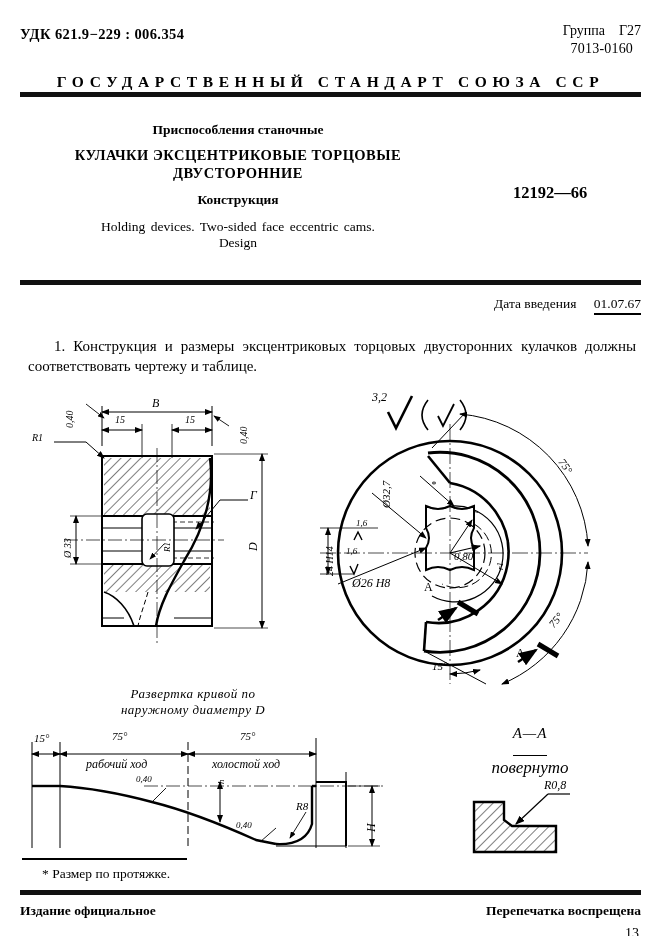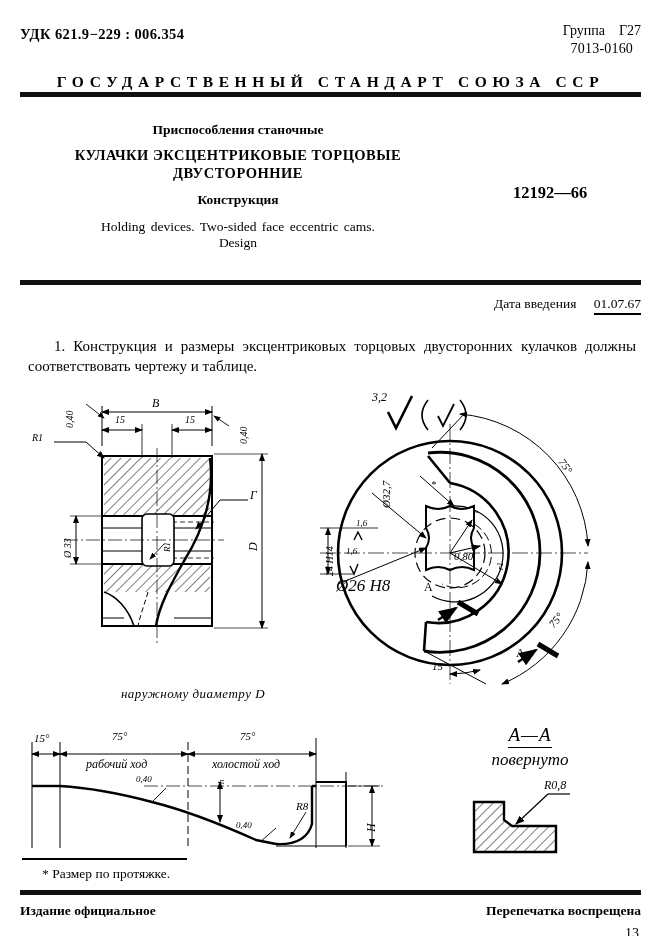--- a/index.html
+++ b/index.html
@@ -152,23 +152,23 @@
     letter-spacing: .5px;
   }
   .cap-aa {
     position: absolute;
     left: 470px; top: 706px;
     width: 120px;
     text-align: center;
     font-style: italic;
   }
   .cap-aa .aa1 {
-    font-size: 19px;
+    font-size: 15px;
     letter-spacing: 1px;
-    padding-bottom: 1px;
+    padding-bottom: 13px;
     border-bottom: 1.5px solid #000;
     display: inline-block;
   }
   .cap-aa .aa2 {
     font-size: 17px;
     margin-top: 2px;
   }
 
   
   .fn-rule {
@@ -392,35 +392,36 @@
 
       <line x1="118" y1="232" x2="136" y2="220" stroke="#000" stroke-width="2.4" marker-end="url(#ar2)"></line>
       <path d="M138,214 L158,226" stroke="#000" stroke-width="5"></path>
       <line x1="198" y1="274" x2="216" y2="262" stroke="#000" stroke-width="2.4" marker-end="url(#ar2)"></line>
       <path d="M218,256 L238,268" stroke="#000" stroke-width="5"></path>
     </svg>
 
     <span class="lbl" style="left:52px; top:2px; font-size:12px;">3,2</span>
     <span class="lbl rot90" style="left:60px; top:120px; font-size:11px;">Ø32,7</span>
     <span class="lbl" style="left:111px; top:91px;">*</span>
-    <span class="lbl" style="left:16px; top:188px; font-size:17px;">Ø26 H8</span>
+    <span class="lbl" style="left:32px; top:188px; font-size:12px;">Ø26 H8</span>
     <span class="lbl rot90" style="left:4px; top:188px; font-size:10px;">24 H14</span>
     <span class="lbl sm" style="left:36px; top:130px;">1,6</span>
     <span class="lbl sm" style="left:26px; top:158px;">1,6</span>
     <span class="lbl" style="left:134px; top:162px; font-size:11px;">0,80</span>
     <span class="lbl rot90 sm" style="left:150px; top:125px;">r</span>
     <span class="lbl rot90 sm" style="left:175px; top:182px;">r1</span>
     <span class="lbl" style="left:238px; top:72px; transform:rotate(55deg); font-size:11px;">75°</span>
     <span class="lbl" style="left:228px; top:226px; transform:rotate(-50deg); font-size:11px;">75°</span>
     <span class="lbl" style="left:112px; top:272px; font-size:11px;">15°</span>
     <span class="lbl bg" style="left:104px; top:192px; font-style:normal;">A</span>
     <span class="lbl bg" style="left:196px; top:258px; font-style:normal;">A</span>
   </div>
 
   <div class="cap-unfold">
+    <div>Развертка кривой по</div>
     <div>наружному диаметру D</div>
   </div>
 
   <div class="dwg" style="left:24px; top:706px; width:400px; height:130px;">
     <svg width="400" height="130" viewBox="0 0 400 130" xmlns="http://www.w3.org/2000/svg">
       <defs>
         <marker id="ar3" markerWidth="8" markerHeight="6" refX="7" refY="3" orient="auto">
           <path d="M0,0 L8,3 L0,6 z" fill="#000"></path>
         </marker>
         <marker id="ar3s" markerWidth="8" markerHeight="6" refX="1" refY="3" orient="auto">

